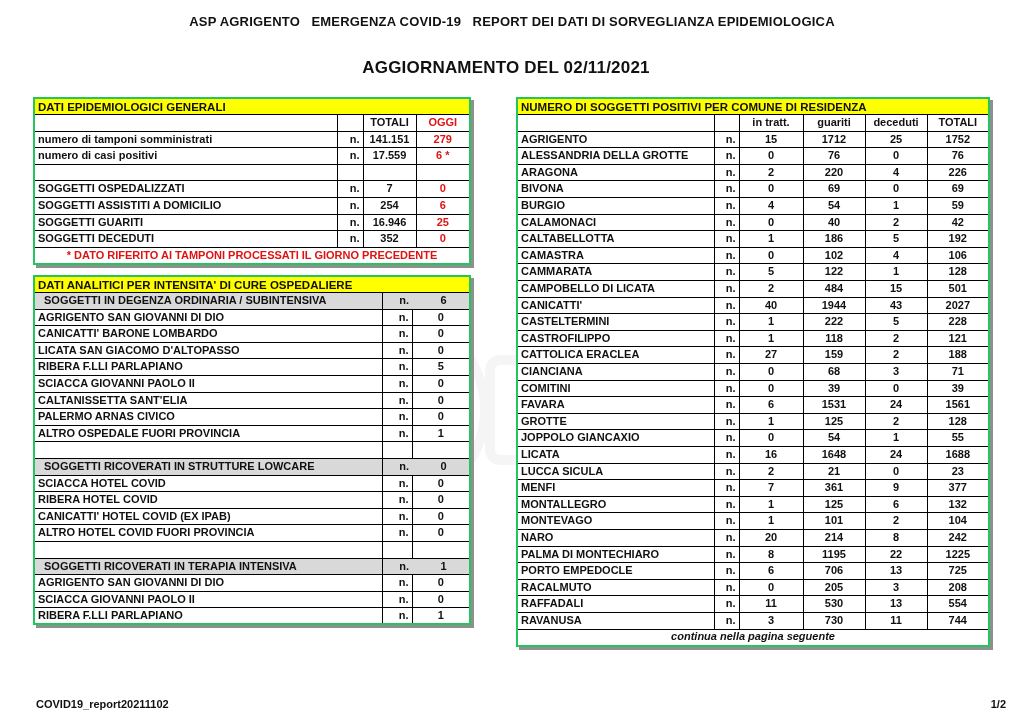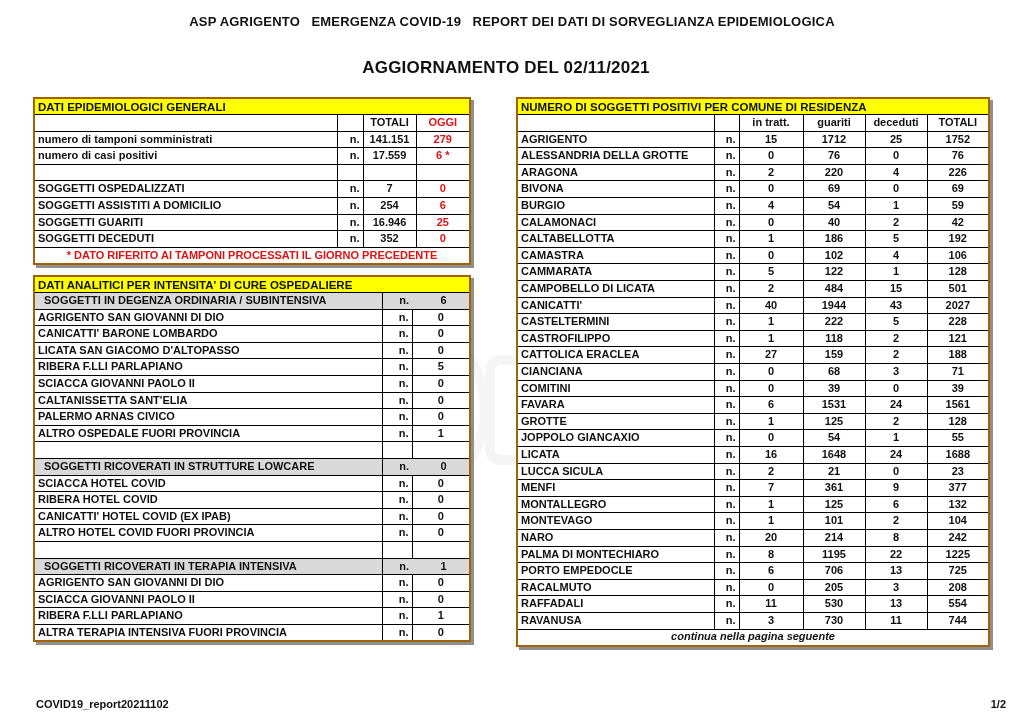--- a/index.html
+++ b/index.html
@@ -5,21 +5,21 @@
   * { margin:0; padding:0; box-sizing:border-box; }
   html,body { width:1024px; height:724px; background:#ffffff; }
   body { position:relative; font-family:"Liberation Sans", sans-serif; color:#111; overflow:hidden; }
 
   .hdr1 { position:absolute; top:14px; left:0; width:1024px; text-align:center;
           font-size:13px; font-weight:700; white-space:pre; letter-spacing:.2px; }
   .hdr2 { position:absolute; top:58px; left:0; width:1012px; text-align:center;
           font-size:17px; font-weight:700; letter-spacing:.2px; }
 
   table.t { position:absolute; border-collapse:collapse; table-layout:fixed;
-            border:2px solid #a16207; box-shadow:3px 3px 0 #8f8f8f;
+            border:2px solid #22c55e; box-shadow:3px 3px 0 #8f8f8f;
             font-size:11px; font-weight:700; background:#fff; }
   .t td, .t th { border:1px solid #000; height:16.6px; padding:0 3px;
                  line-height:1.05; overflow:hidden; white-space:nowrap; }
   .ttl { background:#ffff00; text-align:left; font-size:11.5px; padding:1px 4px; }
   .l   { text-align:left; }
   .num { text-align:center; }
   .ncol{ text-align:right; padding-right:2px; }
   .nb  { border-left:hidden; }
   .red { color:#e01212; }
   .hc  { font-weight:700; }
@@ -224,25 +224,20 @@
         <tr>
           <td class="l">SCIACCA GIOVANNI PAOLO II</td>
           <td class="ncol nb">n.</td>
           <td class="num">0</td>
         </tr>
         <tr>
           <td class="l">RIBERA F.LLI PARLAPIANO</td>
           <td class="ncol nb">n.</td>
           <td class="num">1</td>
         </tr>
-        <tr>
-          <td class="l">ALTRA TERAPIA INTENSIVA FUORI PROVINCIA</td>
-          <td class="ncol nb">n.</td>
-          <td class="num">0</td>
-        </tr>
       </tbody>
   </table>
 
   <table class="t t3">
     <colgroup>
         <col style="width:197px">
         <col style="width:25px">
         <col style="width:64px">
         <col style="width:62px">
         <col style="width:62px">

